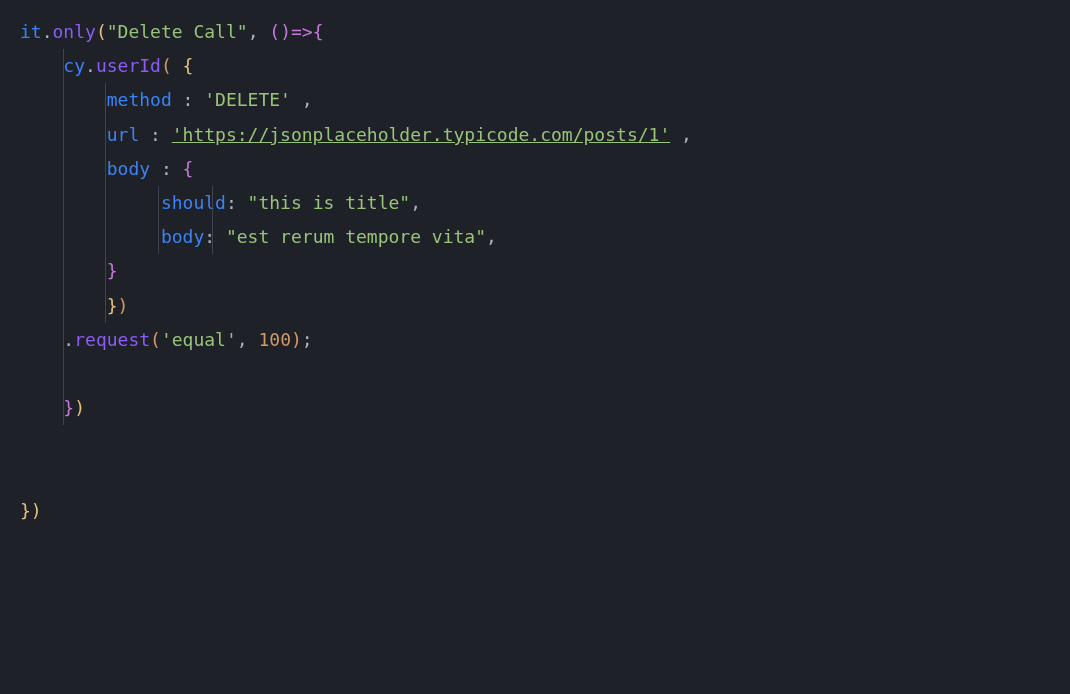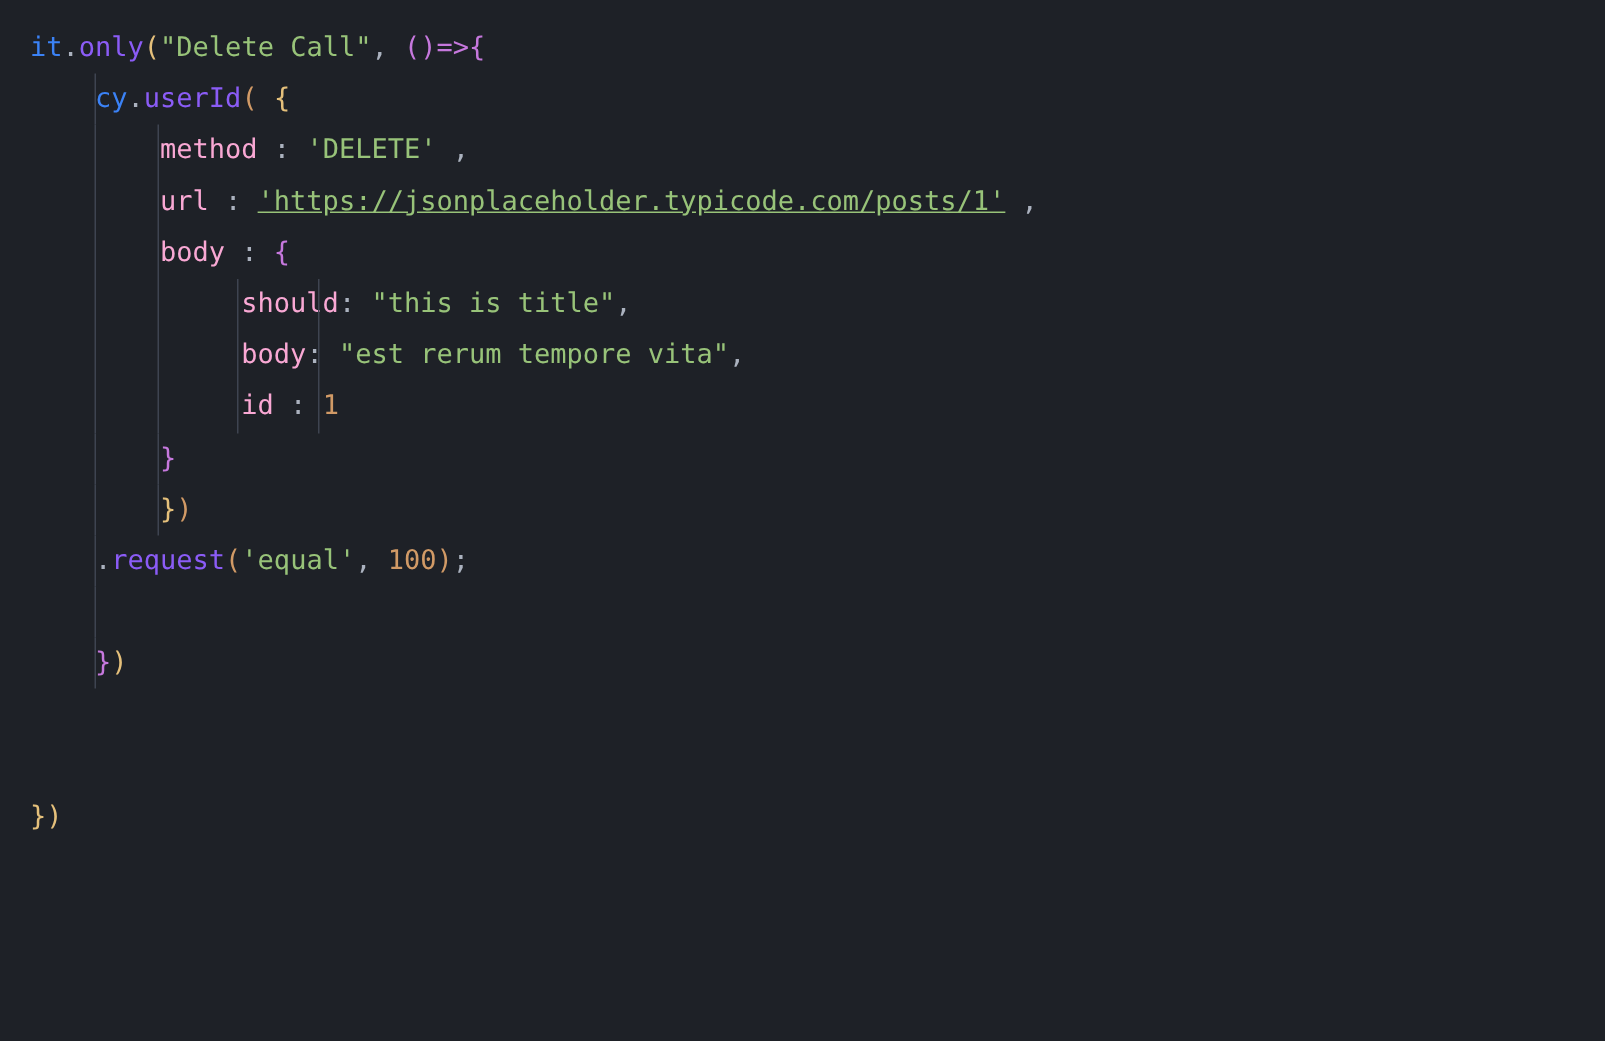--- a/index.html
+++ b/index.html
@@ -27,21 +27,21 @@
       position: absolute;
       top: 0;
       bottom: 0;
     }
     .tok-var { color: #3b82f6; }
     .tok-func { color: #8b5cf6; }
     .tok-paren { color: #d19a66; }
     .tok-paren-yellow { color: #e5c07b; }
     .tok-paren-purple { color: #c678dd; }
     .tok-string { color: #98c379; }
-    .tok-key { color: #f9a8d4; }
+    .tok-key { color: #3b82f6; }
     .tok-punct { color: #abb2bf; }
     .tok-num { color: #d19a66; }
     .tok-arrow { color: #c678dd; }
     .tok-dot { color: #abb2bf; }
     .tok-url { color: #98c379; text-decoration: underline; }
     .code-container {
       position: relative;
     }
   </style>
 </head>
@@ -56,21 +56,20 @@
 
   <div class="code-line"><span class="guide-line" style="left:43px;"></span><span class="guide-line" style="left:85px;"></span>        <span class="tok-key">url</span><span class="tok-punct"> : </span><span class="tok-url">'https://jsonplaceholder.typicode.com/posts/1'</span><span class="tok-punct"> ,</span></div>
 
   <div class="code-line"><span class="guide-line" style="left:43px;"></span><span class="guide-line" style="left:85px;"></span>        <span class="tok-key">body</span><span class="tok-punct"> : </span><span class="tok-paren-purple">{</span></div>
 
 
   <div class="code-line"><span class="guide-line" style="left:43px;"></span><span class="guide-line" style="left:85px;"></span><span class="guide-line" style="left:138px;"></span><span class="guide-line" style="left:192px;"></span>             <span class="tok-key">should</span><span class="tok-punct">: </span><span class="tok-string">"this is title"</span><span class="tok-punct">,</span></div>
 
   <div class="code-line"><span class="guide-line" style="left:43px;"></span><span class="guide-line" style="left:85px;"></span><span class="guide-line" style="left:138px;"></span><span class="guide-line" style="left:192px;"></span>             <span class="tok-key">body</span><span class="tok-punct">: </span><span class="tok-string">"est rerum tempore vita"</span><span class="tok-punct">,</span></div>
 
-  <div class="code-line"><span class="guide-line" style="left:43px;"></span><span class="guide-line" style="left:85px;"></span><span class="guide-line" style="left:138px;"></span><span class="guide-line" style="left:192px;"></span>             <span class="tok-key">id</span><span class="tok-punct"> : </span><span class="tok-num">1</span></div>
 
   <div class="code-line"><span class="guide-line" style="left:43px;"></span><span class="guide-line" style="left:85px;"></span>        <span class="tok-paren-purple">}</span></div>
 
   <div class="code-line"><span class="guide-line" style="left:43px;"></span><span class="guide-line" style="left:85px;"></span>        <span class="tok-paren-yellow">}</span><span class="tok-paren">)</span></div>
 
 
   <div class="code-line"><span class="guide-line" style="left:43px;"></span>    <span class="tok-dot">.</span><span class="tok-func">request</span><span class="tok-paren">(</span><span class="tok-string">'equal'</span><span class="tok-punct">, </span><span class="tok-num">100</span><span class="tok-paren">)</span><span class="tok-punct">;</span></div>
 
   <div class="code-line"><span class="guide-line" style="left:43px;"></span> </div>
 

